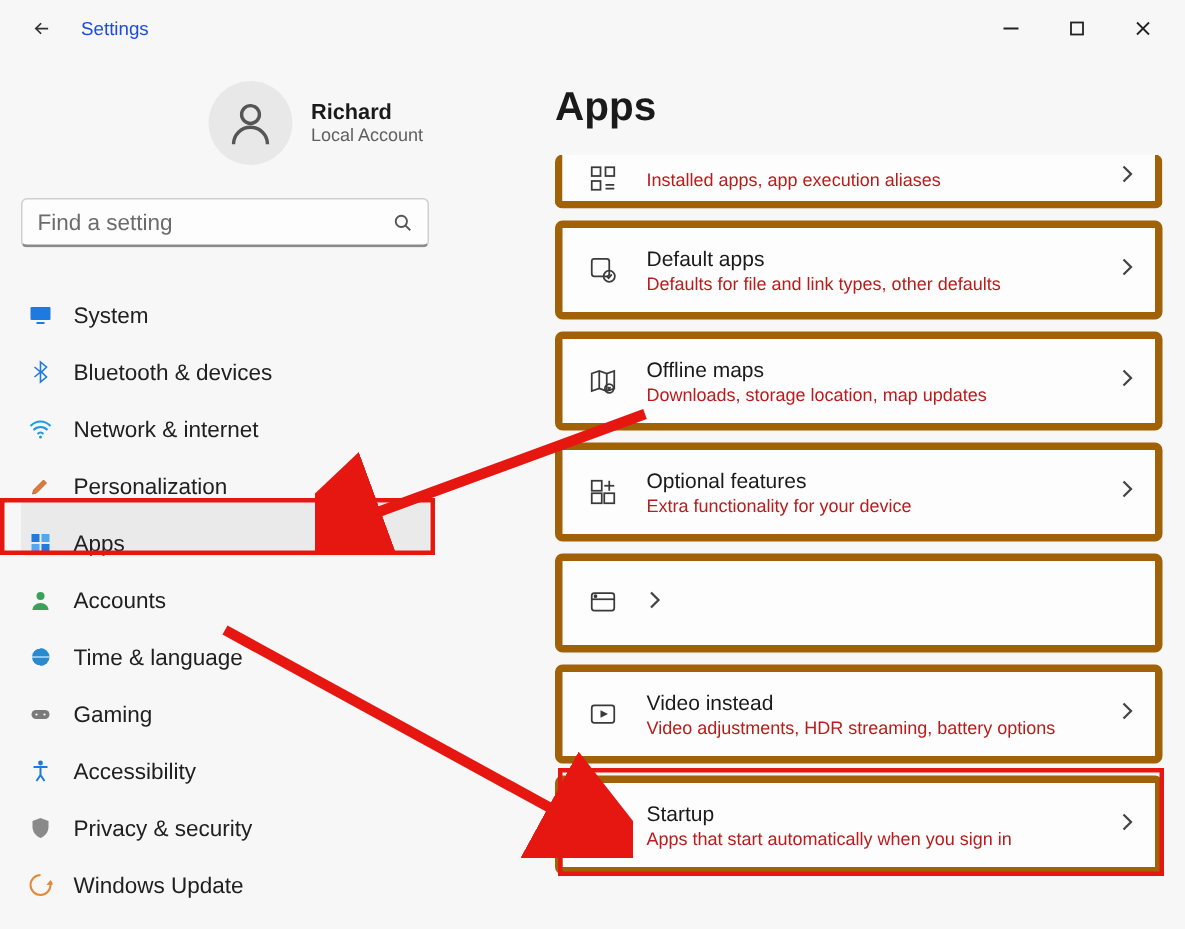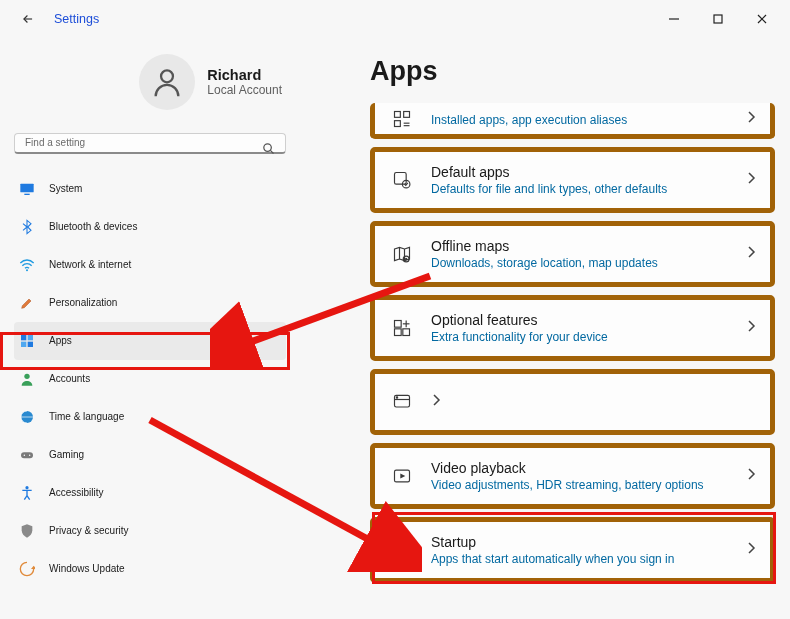--- a/index.html
+++ b/index.html
@@ -44,45 +44,45 @@
     }
     .avatar svg { width: 34px; height: 34px; fill: #555; }
     .profile-name { font-size: 14.5px; font-weight: 600; }
     .profile-sub { font-size: 12px; color: #5f5f5f; }
     .search-wrap {
       margin-top: 6px;
       position: relative;
     }
     .search-input {
       width: 100%;
-      height: 21px;
+      height: 33px;
       border: 1px solid #cfcfcf;
       border-bottom: 2px solid #8a8a8a;
       background: #fdfdfd;
       border-radius: 4px;
       padding: 0 34px 0 10px;
-      font-size: 10px;
+      font-size: 15px;
       outline: none;
       color: #000;
     }
     .search-input::placeholder { color: #6b6b6b; }
     .search-icon-btn {
       position: absolute; right: 8px; top: 6px;
       width: 20px; height: 20px;
       display:flex; align-items:center; justify-content:center;
       cursor:pointer;
     }
     .nav { margin-top: 16px; display:flex; flex-direction: column; gap: 0px;}
     .nav-item {
-      display: flex; align-items: center; gap: 13px;
+      display: flex; align-items: flex-end; gap: 13px;
       height: 38px;
       padding: 0 8px 0 4px;
       border-radius: 4px;
       cursor: pointer;
-      font-size: 10px;
+      font-size: 15px;
       color: #202020;
     }
     .nav-item.active { background: #eaeaea; }
     .nav-icon { width: 18px; height: 18px; display:inline-flex; align-items:center; justify-content:center; flex-shrink:0;}
     .nav-icon svg{width:16px;height:16px;}
     
     .main {
       position: absolute;
       left: 370px; top: 56px;
       width: 405px;
@@ -97,21 +97,21 @@
       display:flex; align-items:center;
       padding: 0 14px 0 14px;
       cursor: pointer;
       position: relative;
     }
     .card.cut { height: 36px; overflow: hidden; border-top: 0;}
     .card-icon { width: 26px; display:flex; align-items:center; justify-content:center; margin-right: 16px; flex-shrink:0;}
     .card-icon svg{width:20px;height:20px; fill:none; stroke:#3a3a3a; stroke-width:1.4;}
     .card-body{flex:1;}
     .card-title { font-size: 14px; color: #1a1a1a; }
-    .card-sub { font-size: 12px; color: #0369a1; margin-top: 2px;}
+    .card-sub { font-size: 12px; color: #b91c1c; margin-top: 2px;}
     .chev { color:#444; }
     
     .redbox{position:absolute; border:3px solid #e61610; pointer-events:none;}
     .arrow{position:absolute; pointer-events:none;}
   </style>
 </head>
 <body>
 
 <div class="titlebar">
   <div class="back-btn">
@@ -356,21 +356,21 @@
     </div>
 
     <div class="card">
       <span class="card-icon">
           <svg viewBox="0 0 24 24">
             <rect x="3" y="5" width="18" height="14" rx="2"></rect>
             <path d="M10 9l6 3-6 3z" fill="#3a3a3a" stroke="none"></path>
           </svg>
         </span>
       <div class="card-body">
-        <div class="card-title">Video playback</div>
+        <div class="card-title">Video instead</div>
         <div class="card-sub">Video adjustments, HDR streaming, battery options</div>
       </div>
       <span class="chev"><svg width="10" height="14" viewBox="0 0 8 14" fill="none" stroke="#444" stroke-width="1.5">
             <path d="M2 2l5 5-5 5"></path>
           </svg></span>
     </div>
 
     <div class="card">
       <span class="card-icon">
           <svg viewBox="0 0 24 24">

